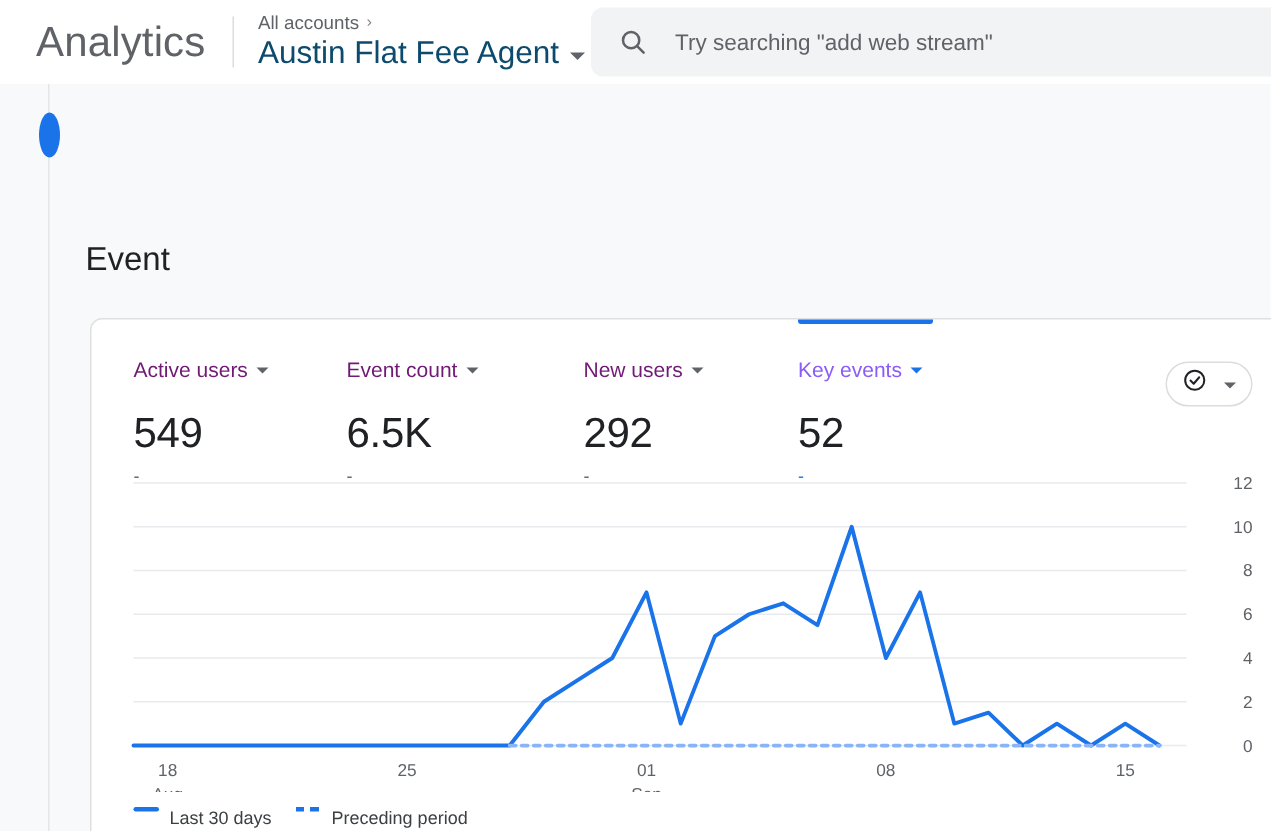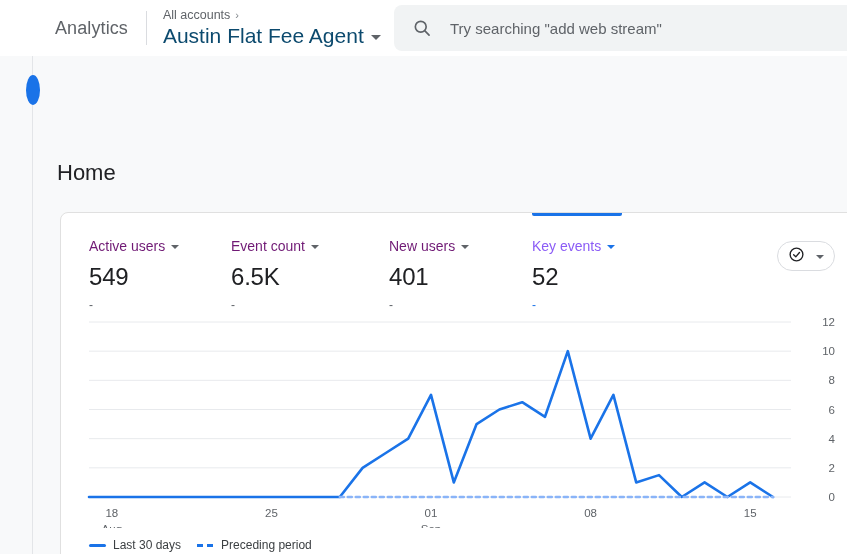--- a/index.html
+++ b/index.html
@@ -13,24 +13,23 @@
   }
 
   
   .topbar {
     position: absolute; left: 0; top: 0;
     width: 847px; height: 56px;
     background: #ffffff;
     display: flex; align-items: center;
   }
   .brand {
-    font-size: 18px; color: #5f6368;
-    padding-left: 36px; letter-spacing: .1px;
+    font-size: 28px; color: #5f6368;
+    padding-left: 24px; letter-spacing: .1px;
     white-space: nowrap;
-    margin-left: 19px;
   }
   .brand-divider {
     width: 1px; height: 34px; background: #dadce0;
     margin: 0 16px 0 18px;
   }
   .acct { display: flex; flex-direction: column; justify-content: flex-start; }
   .breadcrumb {
     font-size: 12.5px; color: #5f6368; line-height: 15px;
     display: flex; align-items: center; gap: 5px; white-space: nowrap;
   }
@@ -103,42 +102,42 @@
   .metrics { position: absolute; left: 0; top: 0; width: 800px; }
   .metric {
     position: absolute; top: 24px;
   }
   .metric-label {
     font-size: 14px; color: #701a75; line-height: 18px;
     display: flex; align-items: center; white-space: nowrap;
   }
   .metric-label.sel { color: #8b5cf6; }
   .metric-value {
-    font-size: 24px; color: #202124; line-height: 36px;
-    margin-top: 4px; letter-spacing: -0.2px;
+    font-size: 28px; color: #202124; line-height: 36px;
+    margin-top: 16px; letter-spacing: -0.2px;
   }
   .metric-delta {
     font-size: 12px; color: #5f6368; line-height: 14px; margin-top: 3px;
   }
   .metric-delta.sel { color: #1a73e8; }
 
   .chip {
     position: absolute; right: 24px; top: 28px;
     width: 58px; height: 30px;
     border: 1px solid #dadce0; border-radius: 15px;
     display: flex; align-items: center; justify-content: center; gap: 5px;
   }
 
   
   .chart { position: absolute; left: 0; top: 100px; width: 800px; height: 215px; }
   .legend {
     position: absolute; left: 28px; top: 325px;
     display: flex; align-items: center; gap: 16px;
   }
-  .legend-item { display: flex; align-items: center; gap: 7px; }
+  .legend-item { display: flex; align-items: flex-start; gap: 7px; }
   .legend-text { font-size: 12px; color: #3c4043; }
   .lg-solid { width: 17px; height: 3px; background: #1a73e8; border-radius: 2px; }
   .lg-dash { width: 17px; height: 3px; background: repeating-linear-gradient(to right,#1a73e8 0 6px, transparent 6px 10px); }
 </style>
 </head>
 <body>
 
 <div class="topbar">
   <div class="brand">Analytics</div>
   <div class="brand-divider"></div>
@@ -162,21 +161,21 @@
     </span>
     <input class="search-input" type="text" placeholder="Try searching &quot;add web stream&quot;" style="">
   </div>
 </div>
 
 <div class="content">
   <div class="railline">
     <div class="blue-dot"></div>
   </div>
 
-  <div class="page-title">Home</div>
+  <div class="page-title">Event</div>
 
   <div class="card">
     <div class="tab-indicator"></div>
 
     <div class="metrics" id="metrics">
         <div class="metric" style="left: 28px;">
           <div class="metric-label">
             <span>Active users</span>
             <span class="caret-sm"></span>
           </div>
@@ -189,21 +188,21 @@
             <span class="caret-sm"></span>
           </div>
           <div class="metric-value">6.5K</div>
           <div class="metric-delta">-</div>
         </div>
         <div class="metric" style="left: 328px;">
           <div class="metric-label">
             <span>New users</span>
             <span class="caret-sm"></span>
           </div>
-          <div class="metric-value">401</div>
+          <div class="metric-value">292</div>
           <div class="metric-delta">-</div>
         </div>
         <div class="metric" style="left: 471px;">
           <div class="metric-label sel">
             <span>Key events</span>
             <span class="caret-sm caret-blue"></span>
           </div>
           <div class="metric-value">52</div>
           <div class="metric-delta sel">-</div>
         </div>

